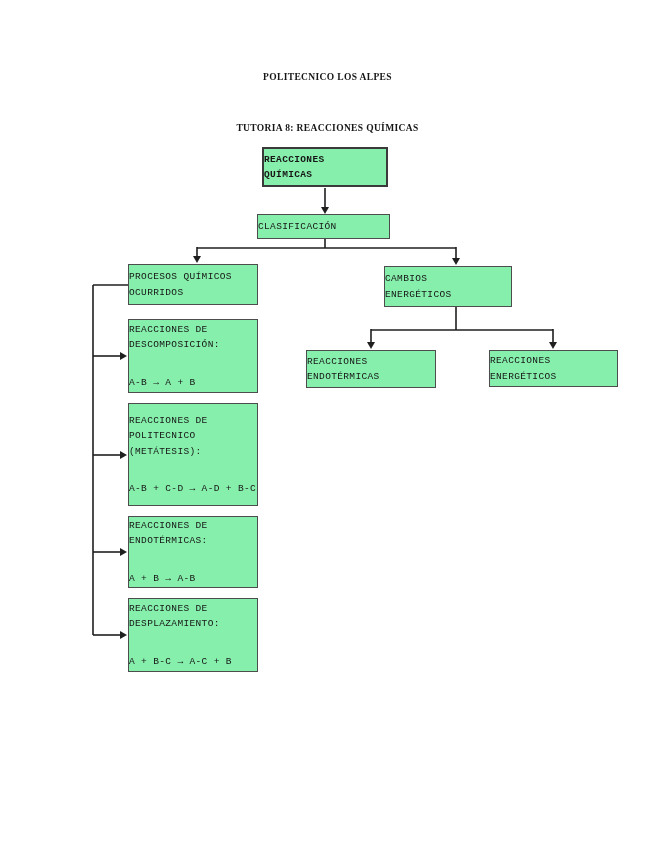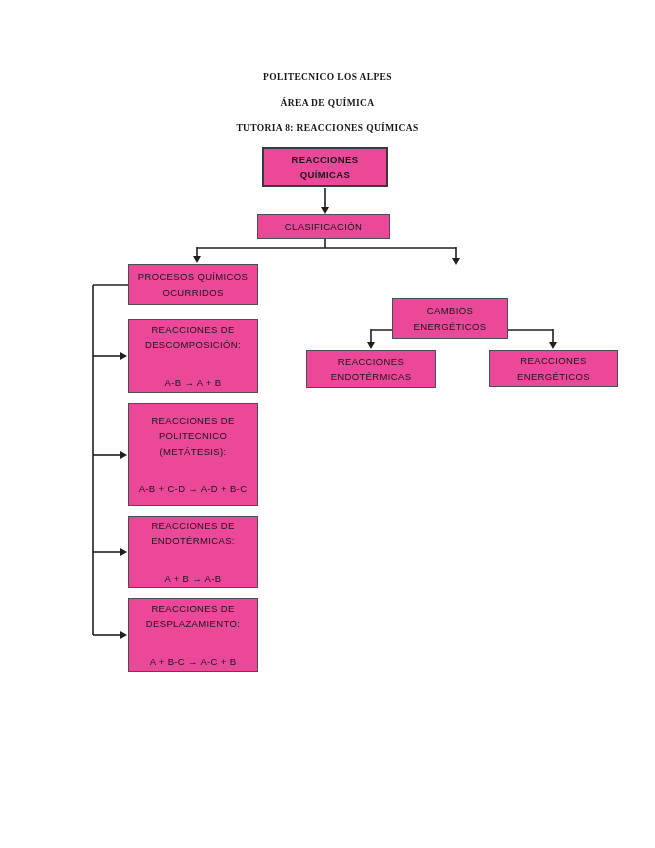--- a/index.html
+++ b/index.html
@@ -28,42 +28,43 @@
     font-weight: 700;
     letter-spacing: 0.35px;
     color: var(--text-color);
     font-family: Liberation Serif, serif;
   }
   #hdr1 { top: 72px; }
   #hdr2 { top: 98px; }
   #hdr3 { top: 123px; }
   .node {
     position: absolute;
-    background: #ec4899;
+    background: #86efac;
     border: 1px solid var(--box-border);
     display: flex;
     flex-direction: column;
-    align-items: center;
+    align-items: flex-start;
     justify-content: center;
     text-align: center;
     font-size: 9.5px;
     letter-spacing: 0.35px;
     line-height: 15.5px;
     color: var(--text-color);
+    font-family: Liberation Mono, monospace;
   }
   .node.bold {
     font-weight: 700;
     border-width: 2px;
     border-color: #3a3a3a;
   }
   .formula { margin-top: 22px; white-space: nowrap; }
   #node-root            { left: 262px; top: 147px; width: 126px; height: 40px; }
   #node-clasificacion   { left: 257px; top: 214px; width: 133px; height: 25px; }
   #node-procesos        { left: 128px; top: 264px; width: 130px; height: 41px; }
-  #node-cambios         { left: 392px; top: 266px; width: 116px; height: 41px; margin-top: 32px; }
+  #node-cambios         { left: 384px; top: 266px; width: 128px; height: 41px; }
   #node-endotermicas    { left: 306px; top: 350px; width: 130px; height: 38px; }
   #node-exotermicas     { left: 489px; top: 350px; width: 129px; height: 37px; }
   #node-descomposicion  { left: 128px; top: 319px; width: 130px; height: 74px; }
   #node-intercambio     { left: 128px; top: 403px; width: 130px; height: 103px; }
   #node-combinacion     { left: 128px; top: 516px; width: 130px; height: 72px; }
   #node-desplazamiento  { left: 128px; top: 598px; width: 130px; height: 74px; }
   #connector-svg {
     position: absolute;
     left: 0; top: 0;
     width: 655px; height: 848px;
@@ -71,21 +72,20 @@
   }
   #connector-svg line { stroke: var(--line-color); stroke-width: 1.6; }
   #connector-svg polygon { fill: var(--line-color); }
 </style>
 </head>
 <body>
 
 <div id="page">
 
   <div id="hdr1" class="header-line">POLITECNICO LOS ALPES</div>
-  <div id="hdr2" class="header-line">ÁREA DE QUÍMICA</div>
   <div id="hdr3" class="header-line">TUTORIA 8: REACCIONES QUÍMICAS</div>
 
   <svg id="connector-svg" viewBox="0 0 655 848" xmlns="http://www.w3.org/2000/svg">
     <g>
       <line x1="325" y1="188" x2="325" y2="208"></line>
       <polygon points="321,207 329,207 325,214"></polygon>
     </g>
     <g>
       <line x1="325" y1="239" x2="325" y2="248"></line>
       <line x1="197" y1="248" x2="456" y2="248"></line>

